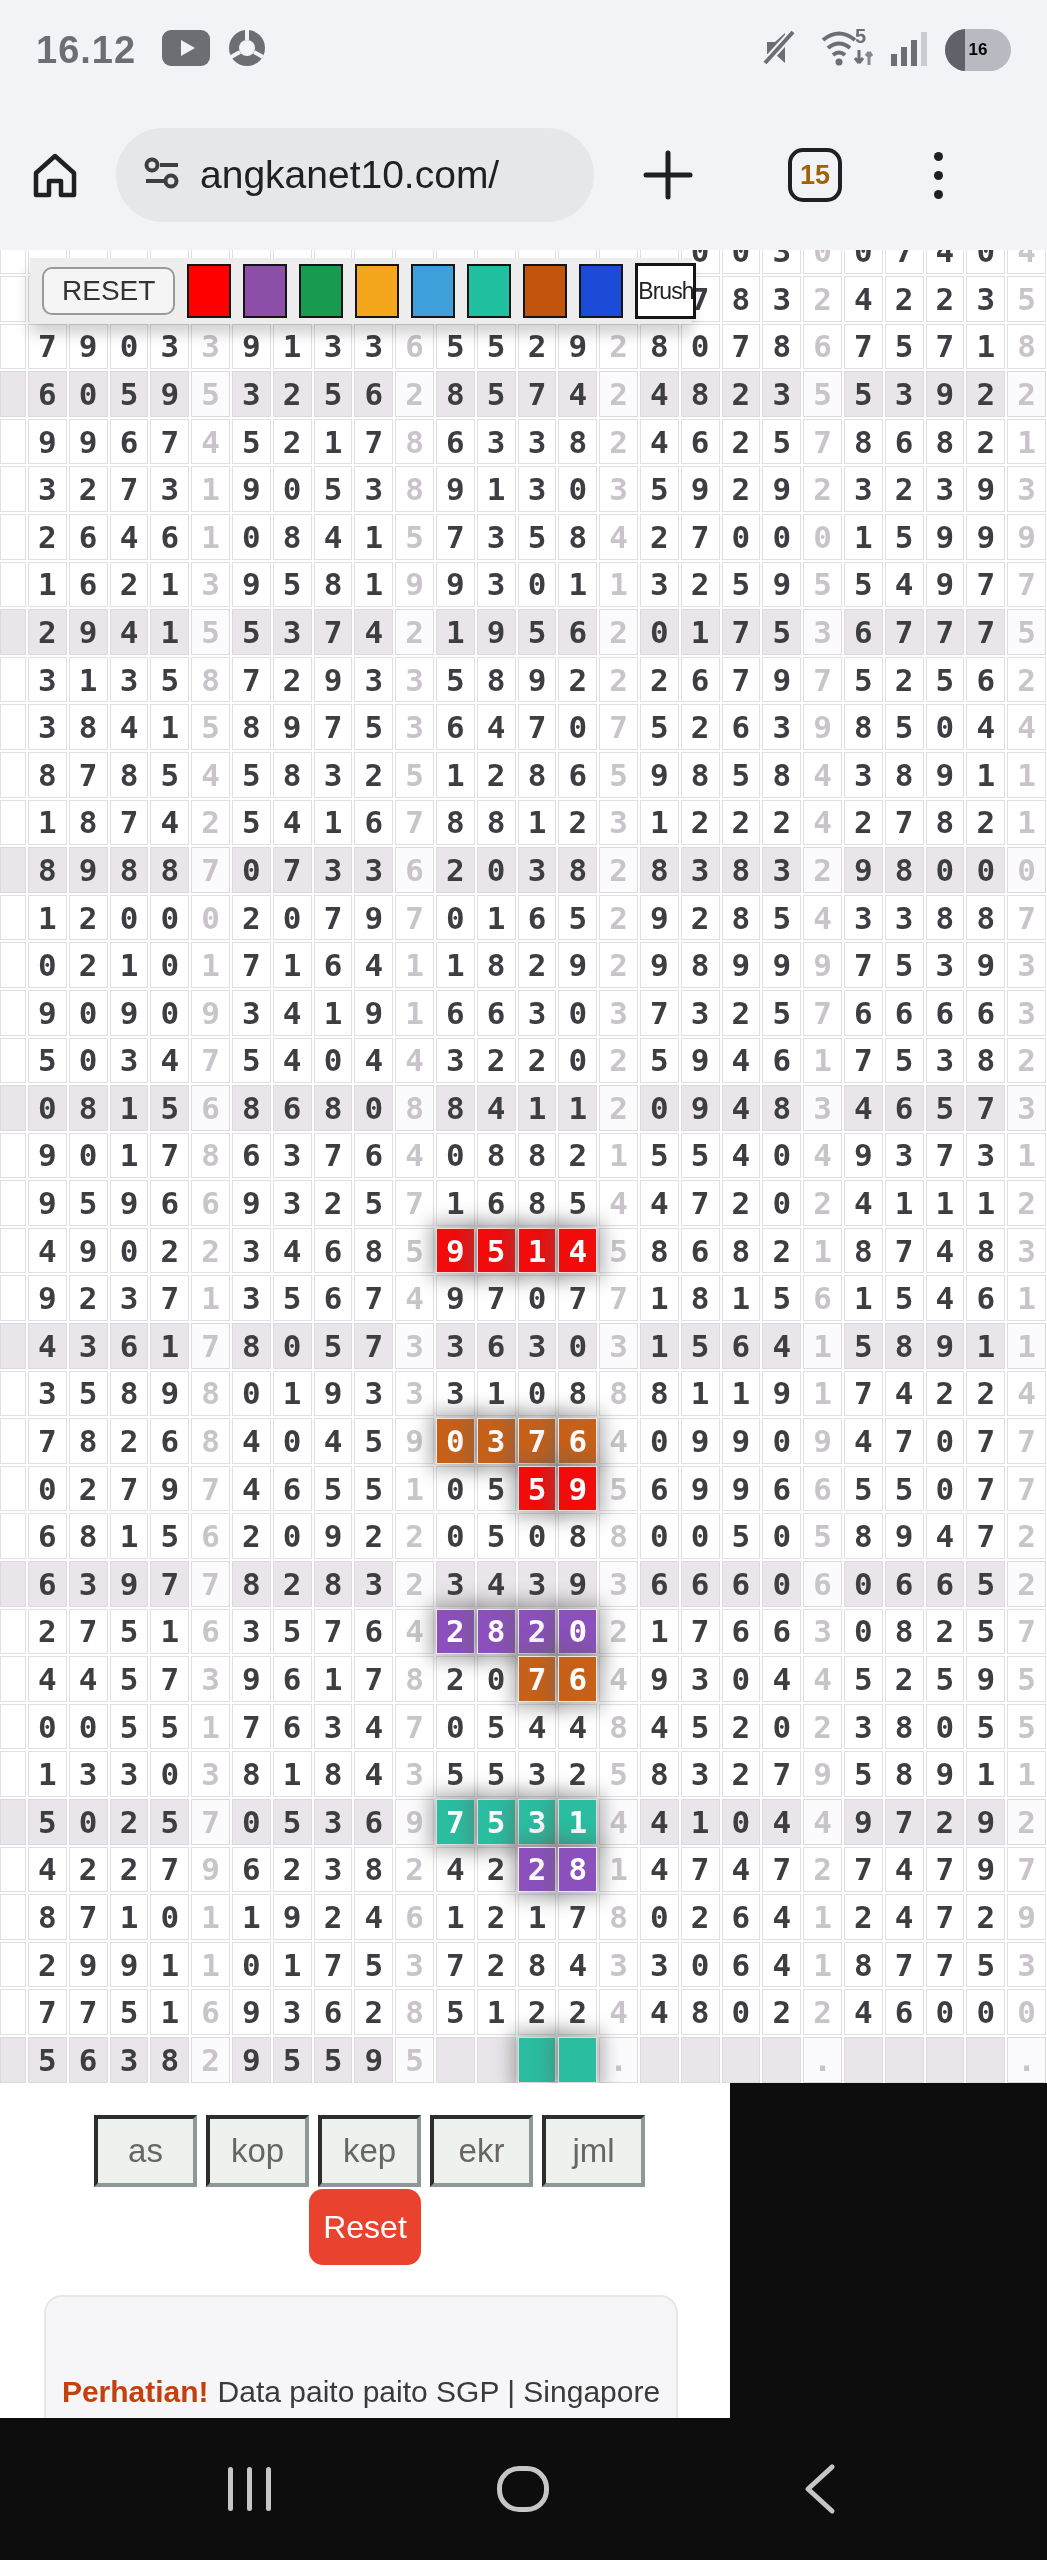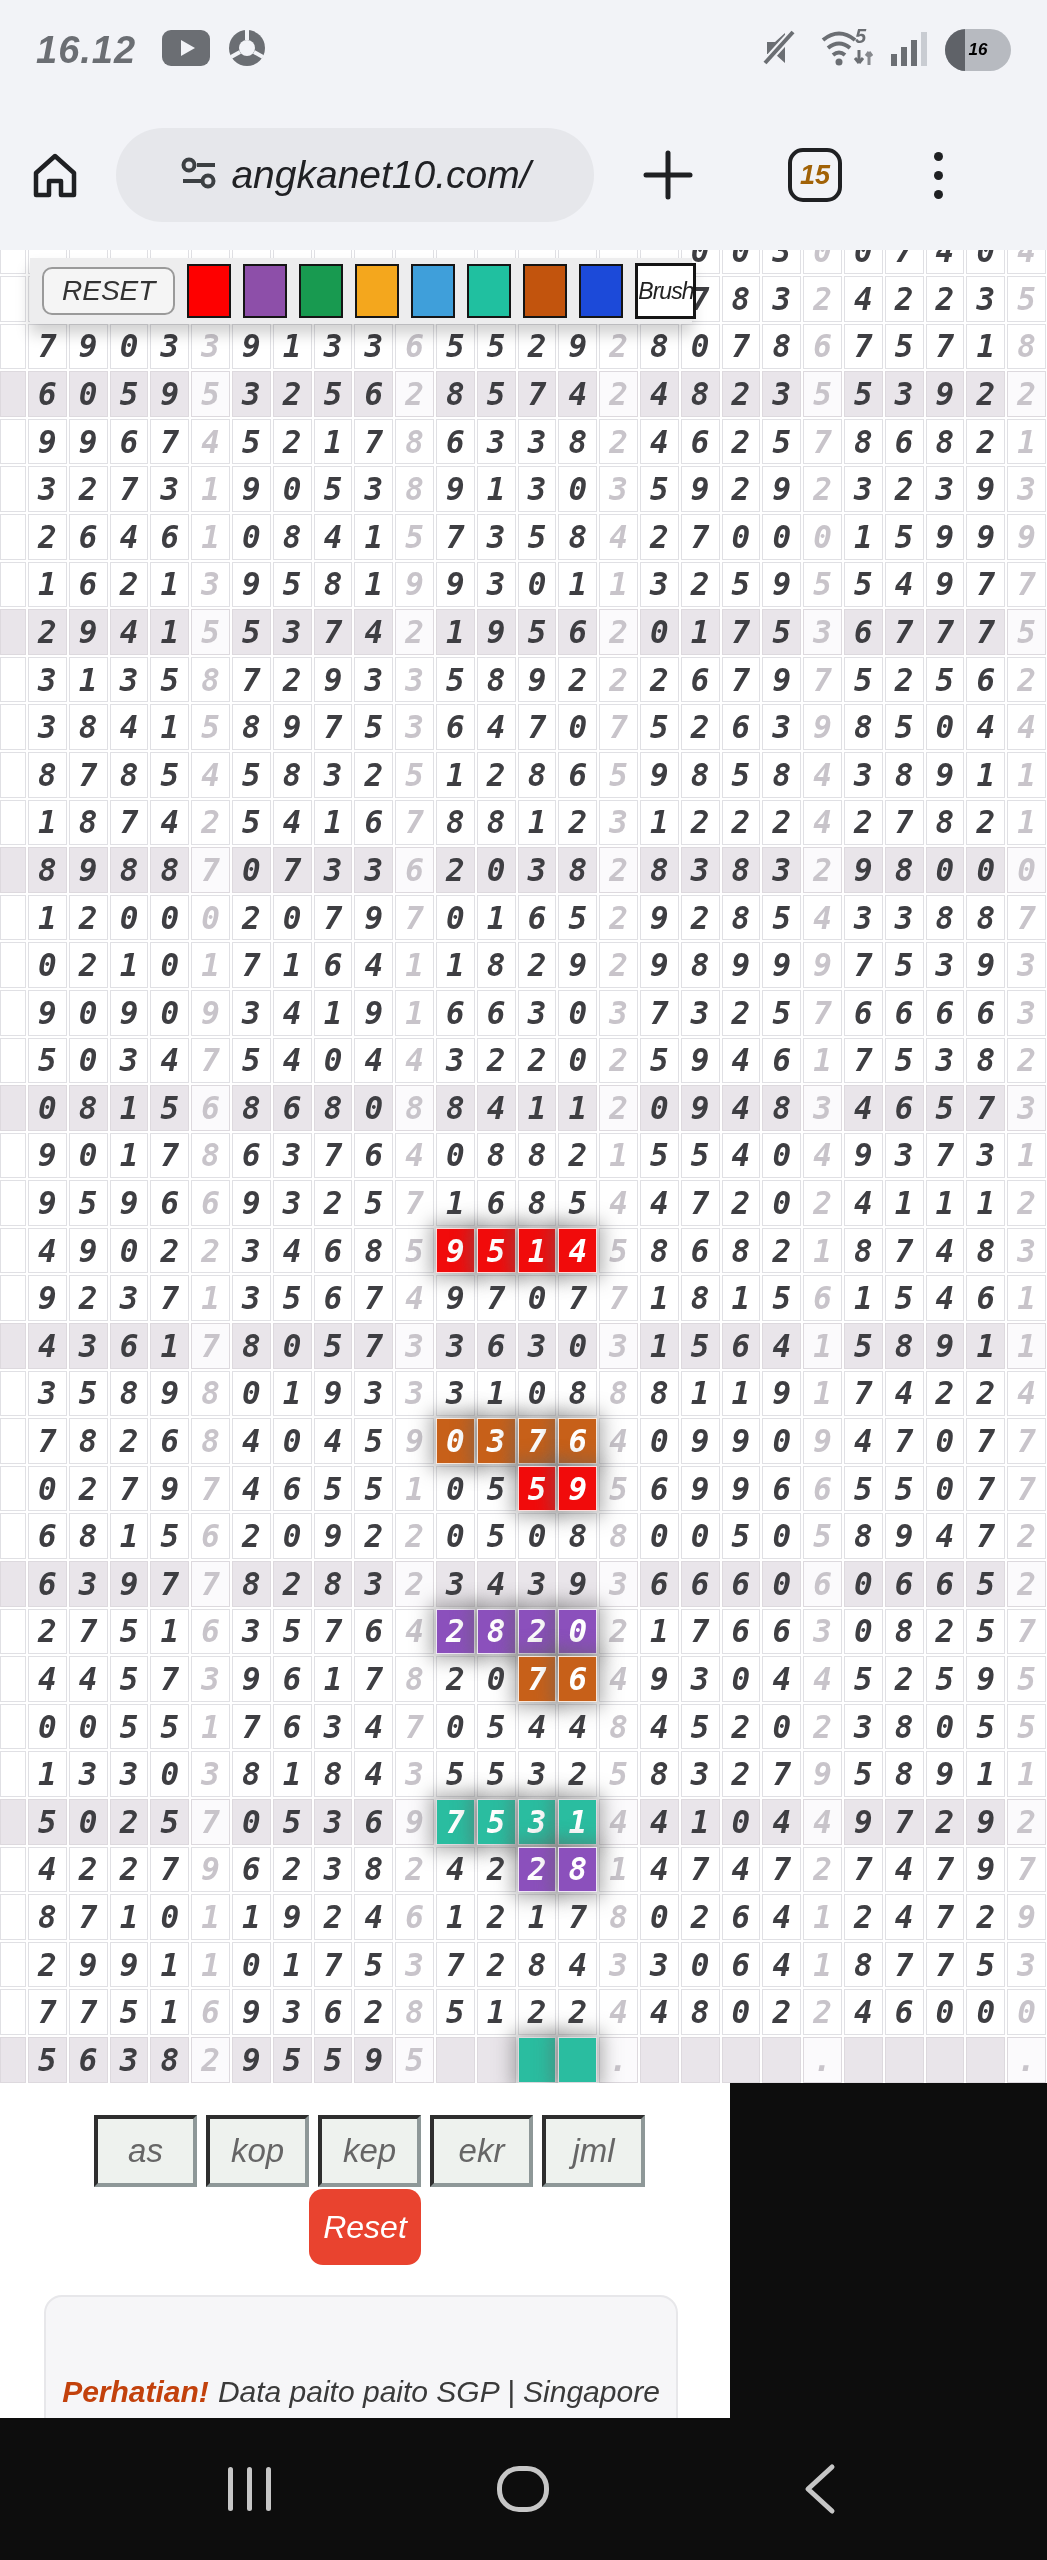--- a/index.html
+++ b/index.html
@@ -1,42 +1,42 @@
 <!DOCTYPE html>
 <html><head>
 <meta charset="utf-8">
 <style>
   * { box-sizing: border-box; }
   html,body { margin:0; padding:0; }
   body {
     width:1047px; height:2560px; overflow:hidden; background:#fff;
     font-family:"Liberation Sans", sans-serif;
   }
-  .screen { position:relative; width:1047px; height:2560px; background:#fff;font-style:italic; }
+  .screen { position:relative; width:1047px; height:2560px; background:#fff; }
 
   
   .status-bar {
     height:100px; background:#f2f3f7; display:flex; align-items:center;
     padding:0 36px; color:#6b6e73;
   }
   .sb-time { font-size:38px; font-weight:700; letter-spacing:1px; }
   .sb-left-icons { display:flex; align-items:center; gap:16px; margin-left:26px; }
   .sb-spacer { flex:1; }
   .sb-right-icons { display:flex; align-items:center; gap:16px; }
   .battery { position:relative; width:66px; height:42px; border-radius:21px;
     background:#b7bac0; overflow:hidden; }
   .battery .fill { position:absolute; left:0; top:0; bottom:0; width:20px; background:#5f6268; }
   .battery .pct { position:absolute; inset:0; display:flex; align-items:center;
     justify-content:center; color:#000000; font-size:17px; font-weight:700; }
 
   
   .url-bar { height:150px; background:#f2f3f7; display:flex; align-items:center; padding:0 28px; }
   .home-icon { margin-right:34px; display:flex; }
   .url-pill { width:478px; height:94px; border-radius:47px; background:#e6e7eb;
-    display:flex; align-items:center; padding:0 26px; gap:12px;justify-content:center; }
+    display:flex; align-items:center; padding:0 26px; gap:18px; }
   .url-text { font-size:39px; color:#202124; white-space:nowrap; }
   .plus-icon { margin-left:46px; display:flex; }
   .tab-box { margin-left:92px; width:54px; height:54px; border:4px solid #1f2023;
     border-radius:15px; display:flex; align-items:center; justify-content:center;
     font-size:27px; font-weight:700; color:#a16207; }
   .menu-dots { margin-left:92px; display:flex; flex-direction:column; gap:10px; }
   .menu-dots i { width:9px; height:9px; border-radius:50%; background:#1f2023; }
 
   
   .table-region { position:relative; height:1833px; background:#fff; overflow:hidden; }

